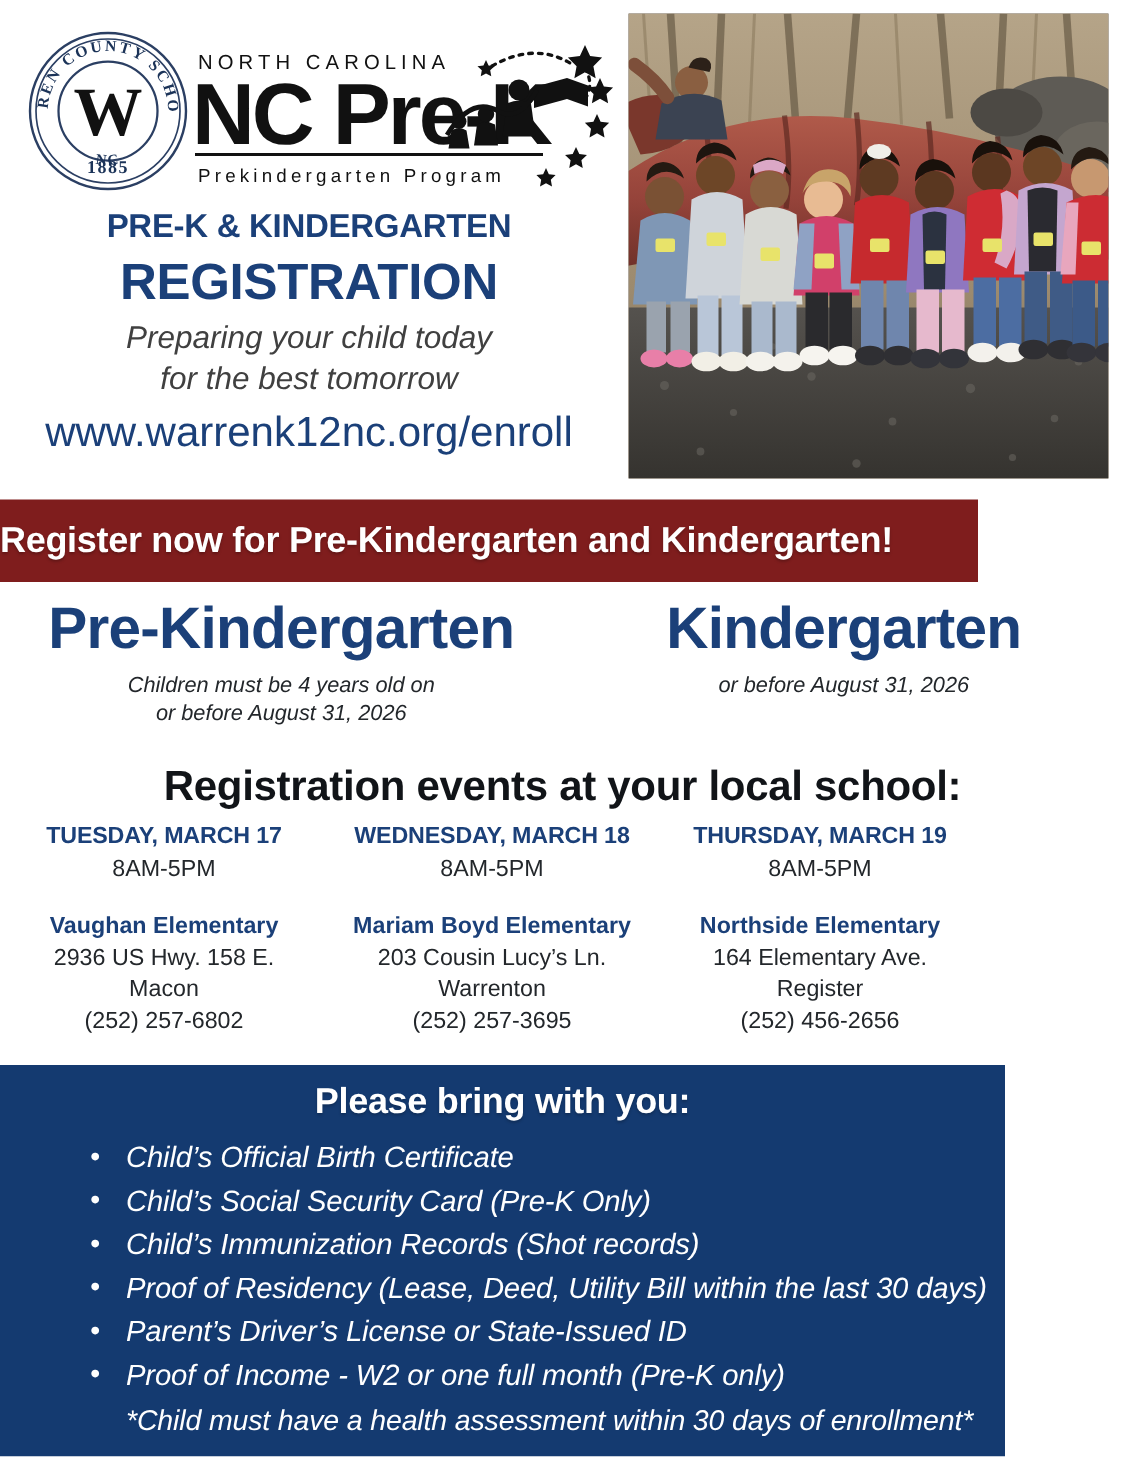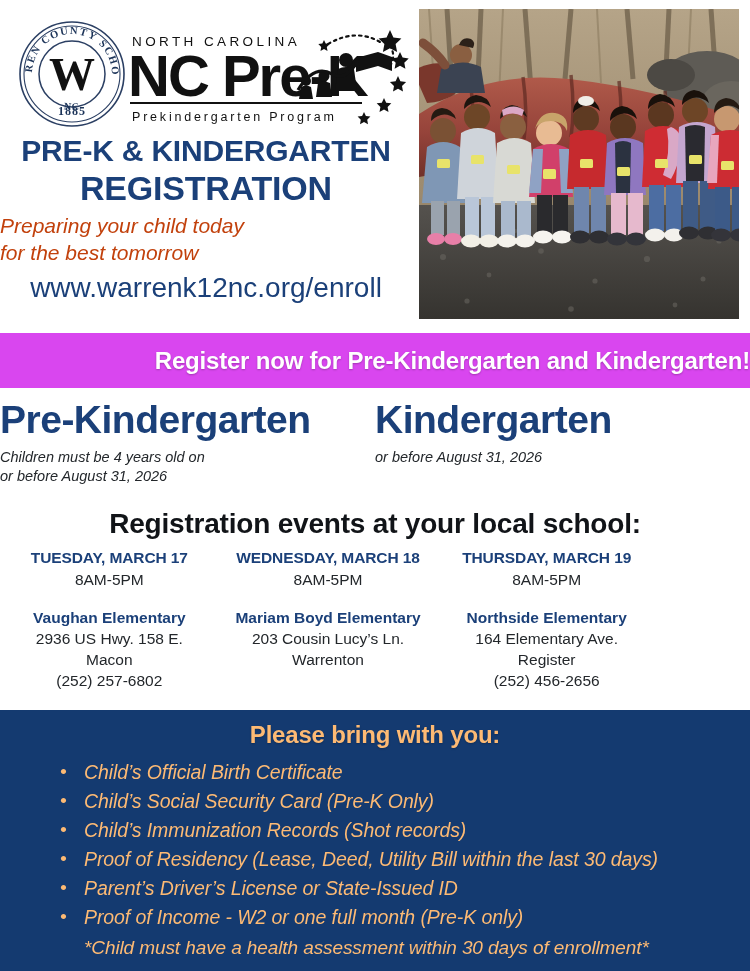--- a/index.html
+++ b/index.html
@@ -20,58 +20,58 @@
   .seal svg { display:block; width:116px; height:116px; }
 
   .nck-logo { position:absolute; left:128px; top:20px; width:282px; height:100px; }
   .nck-logo svg { display:block; width:282px; height:100px; }
 
   .headline {
     position:absolute; left:0; top:133px; width:412px;
     text-align:center; color:#1b4079;
     font-weight:bold; letter-spacing:-0.2px;
   }
-  .headline .l1 { font-size:30px; line-height:36px; white-space:nowrap; }
+  .headline .l1 { font-size:22px; line-height:36px; white-space:nowrap; }
   .headline .l2 { font-size:34px; line-height:38px; }
 
   .tagline {
     position:absolute; left:0; top:212px; width:412px;
-    color:#c2410c;
+    text-align:center; color:#404040;
     font-style:italic; font-size:21px; line-height:27px;
   }
 
   .weburl {
     position:absolute; left:0; top:272px; width:412px;
     text-align:center; color:#1b4079;
     font-size:28px; line-height:32px; font-weight:500;
   }
 
   
   .photo {
     position:absolute; left:419px; top:9px; width:320px; height:310px;
     overflow:hidden; background:#6b5c4a;
   }
   .photo svg { display:block; width:320px; height:310px; }
 
   
   .banner {
-    position:absolute; left:0; top:333px; width:750px; height:55px;
-    background:#d946ef; display:flex; align-items:center; justify-content:flex-end;
+    position:absolute; left:0; top:333px; width:652px; height:55px;
+    background:#7f1d1d; display:flex; align-items:center; justify-content:flex-start;
   }
   .banner-text {
     color:#ffffff; font-size:24px; font-weight:bold; letter-spacing:-0.2px;
     text-shadow:0 1px 2px rgba(0,0,0,0.25);
   }
 
   
   .programs {
     position:absolute; left:0; top:396px; width:750px; height:102px;
     display:flex;
   }
-  .program { flex:1; }
+  .program { flex:1; text-align:center; }
   .program-title {
     color:#1b4079; font-size:39px; font-weight:bold; line-height:48px;
     letter-spacing:-0.5px;
   }
   .program-sub {
     color:#23272b; font-style:italic; font-size:14.5px; line-height:19px;
     margin-top:4px;
   }
 
   
@@ -93,22 +93,22 @@
     color:#23272b; font-size:15.5px; line-height:22px; margin-top:1px;
   }
   .school-name {
     color:#1b4079; font-size:15.5px; font-weight:bold; line-height:20px;
     margin-top:17px;
   }
   .school-line { color:#23272b; font-size:15.5px; line-height:21px; }
 
   
   .bring {
-    position:absolute; left:0; top:710px; width:750px; height:261px;
-    background:#143a70; color:#fdba74;
+    position:absolute; left:0; top:710px; width:670px; height:261px;
+    background:#143a70; color:#ffffff;
   }
   .bring-heading {
     text-align:center; font-size:24px; font-weight:bold; padding-top:11px;
     letter-spacing:-0.2px; text-shadow:0 1px 2px rgba(0,0,0,0.22);
   }
   .bring-list {
     list-style:none; margin:9px 0 0 58px; padding:0;
   }
   .bring-list li {
     position:relative; font-size:19.5px; line-height:29px; padding-left:26px;
@@ -419,20 +419,21 @@
       <div class="school-line">2936 US Hwy. 158 E.</div>
       <div class="school-line">Macon</div>
       <div class="school-line">(252) 257-6802</div>
     </div>
     <div class="school-col">
       <div class="school-date">WEDNESDAY, MARCH 18</div>
       <div class="school-hours">8AM-5PM</div>
       <div class="school-name">Mariam Boyd Elementary</div>
       <div class="school-line">203 Cousin Lucy’s Ln.</div>
       <div class="school-line">Warrenton</div>
+      <div class="school-line">(252) 257-3695</div>
     </div>
     <div class="school-col">
       <div class="school-date">THURSDAY, MARCH 19</div>
       <div class="school-hours">8AM-5PM</div>
       <div class="school-name">Northside Elementary</div>
       <div class="school-line">164 Elementary Ave.</div>
       <div class="school-line">Register</div>
       <div class="school-line">(252) 456-2656</div>
     </div>
   </div>

